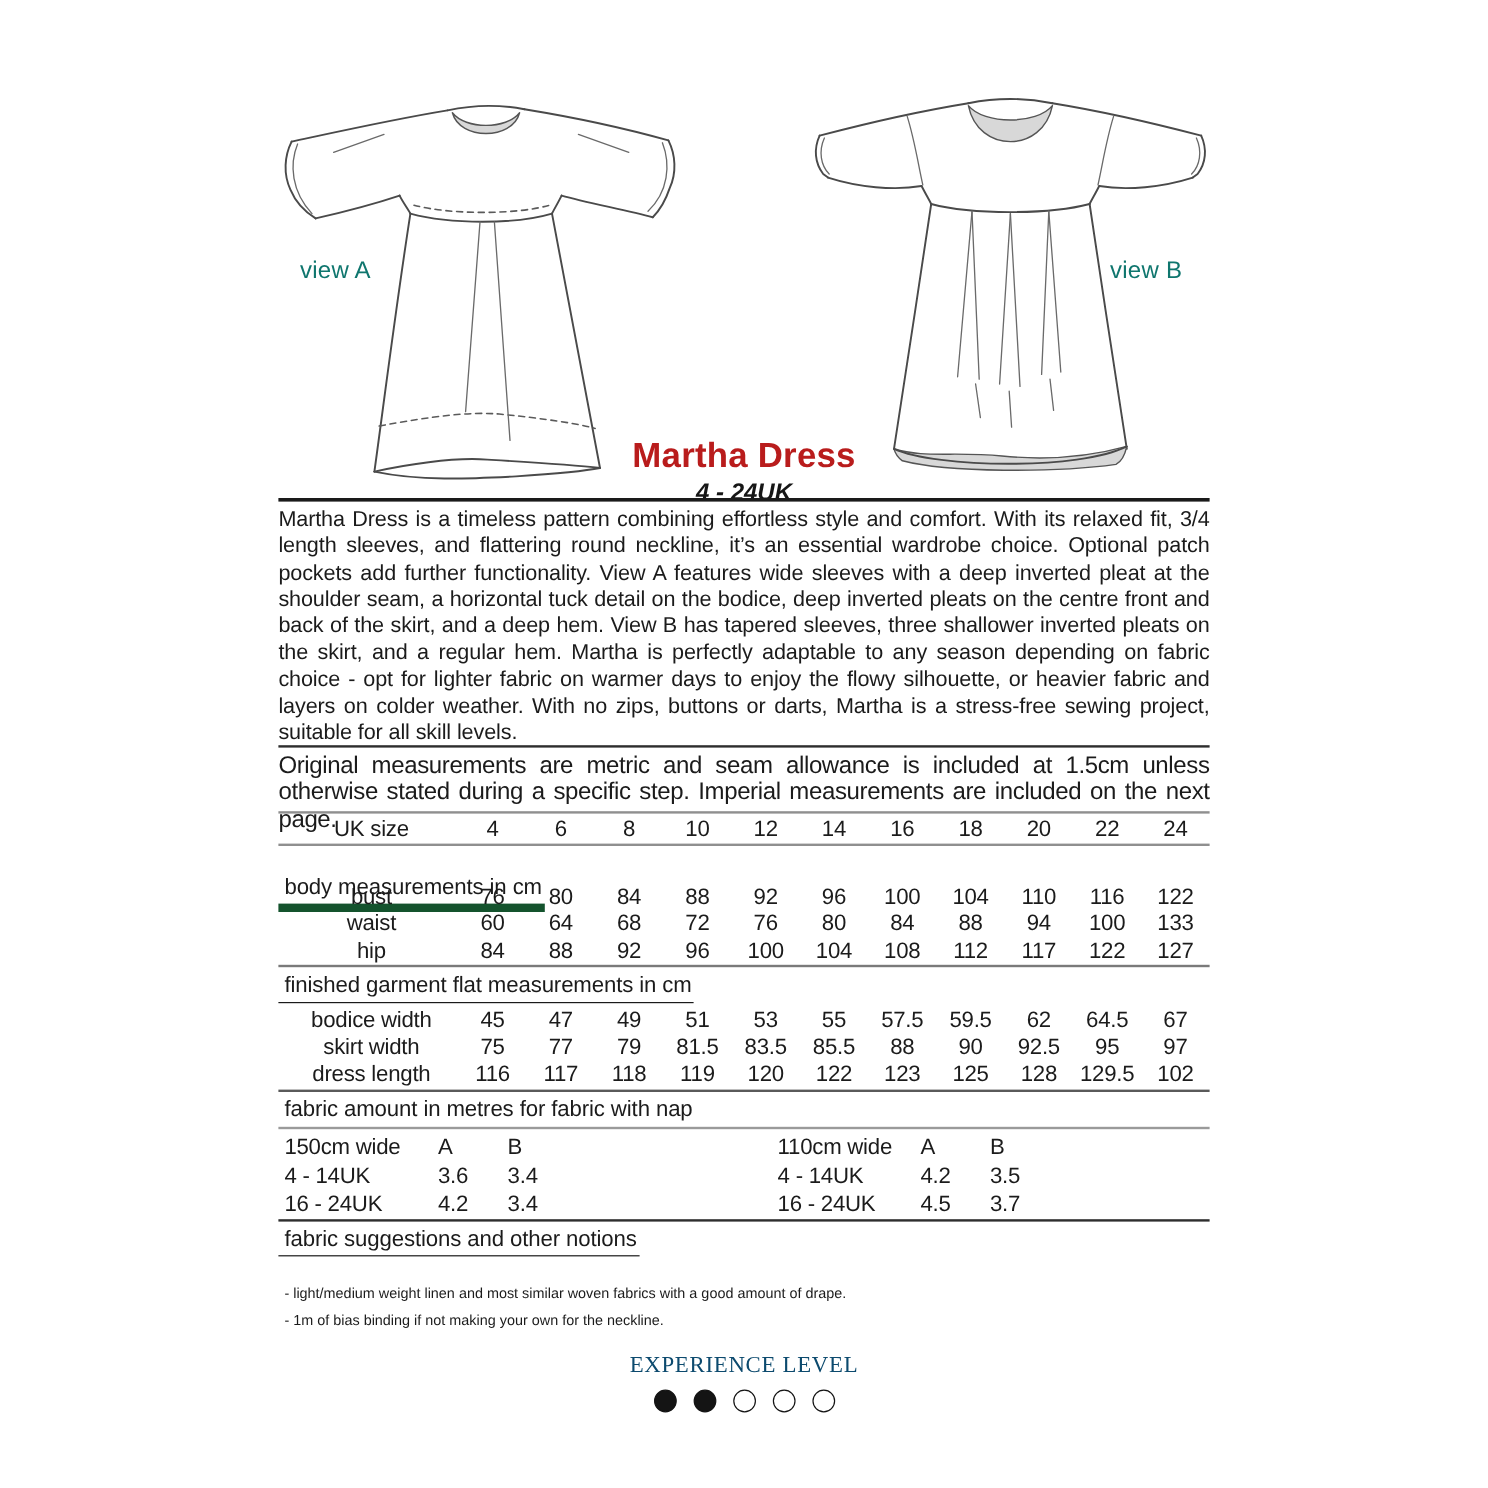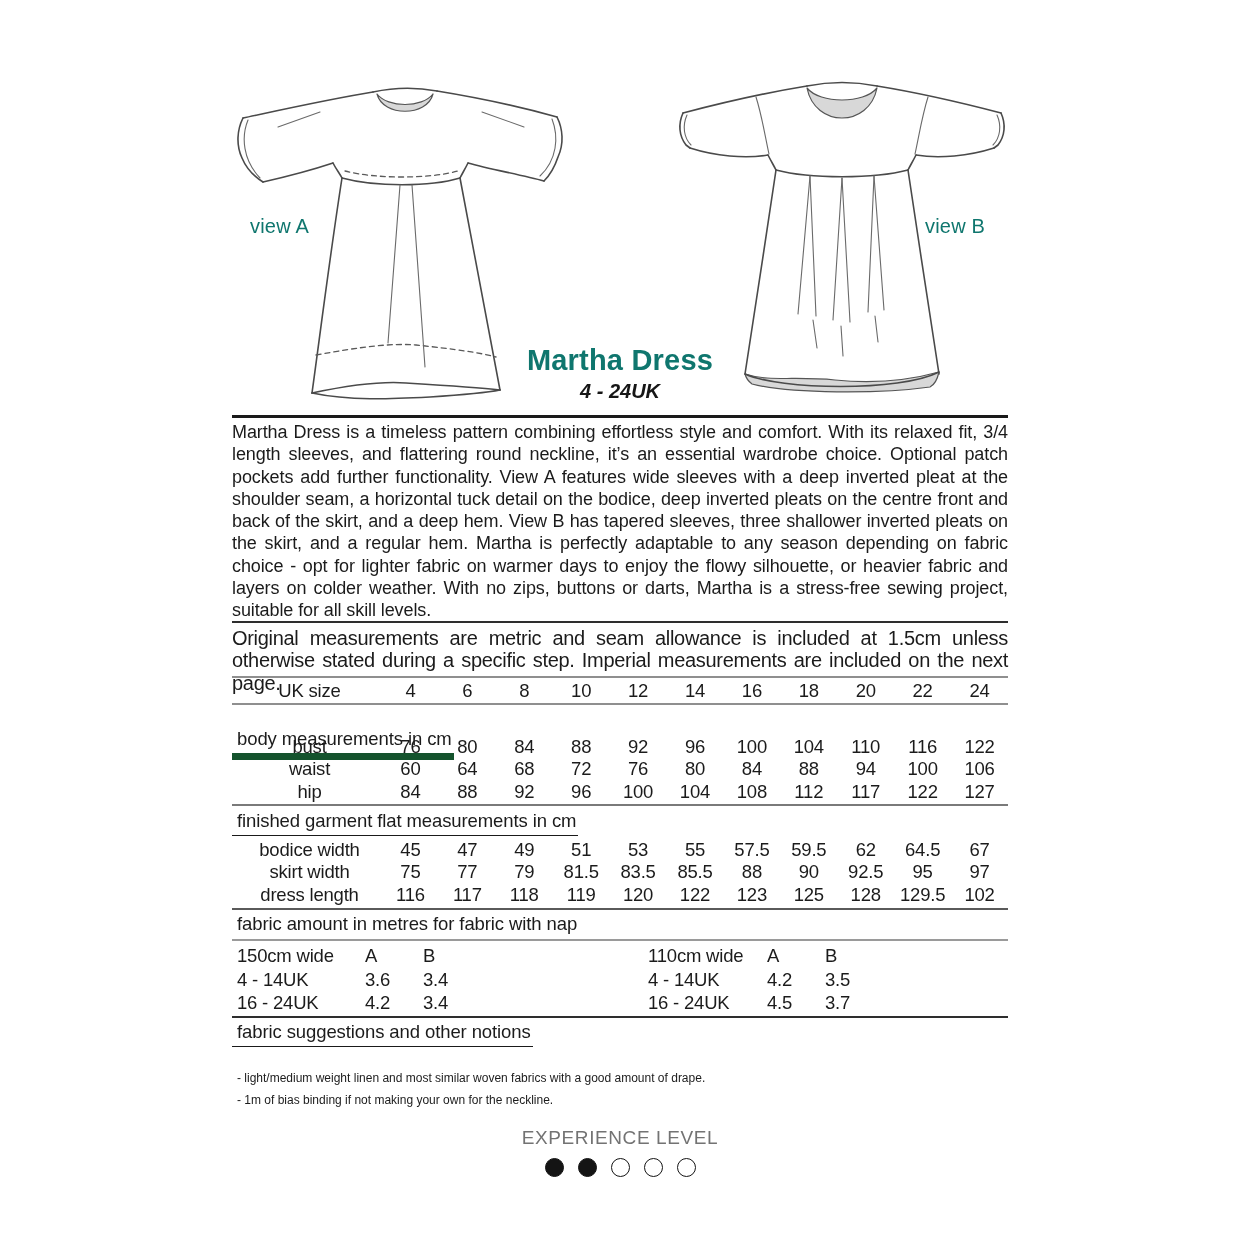--- a/index.html
+++ b/index.html
@@ -9,21 +9,21 @@
 
   
   .art { position:absolute; }
   .art path { fill:none; stroke:#4a4a4a; stroke-width:1.6; stroke-linecap:round; stroke-linejoin:round; }
   .art path.dashed { stroke-dasharray:5 4; stroke-width:1.3; stroke:#5a5a5a; }
   .art path.fine { stroke-width:1.1; stroke:#6a6a6a; }
   .art path.shade { fill:#d8d8d8; stroke:#555; stroke-width:1.2; }
 
   .view-label { position:absolute; font-size:20px; letter-spacing:0.2px; color:#0f766e; }
   .title-wrap { position:absolute; left:232px; top:344px; width:776px; text-align:center; }
-  .title { font-size:29px; font-weight:bold; letter-spacing:0.2px; color:#0f766e; }
+  .title { font-size:29px; font-weight:bold; letter-spacing:0.2px; color:#b91c1c;margin-top:20px; }
   .subtitle { font-size:20px; font-weight:bold; margin-top:3px; color:#161616;font-style:italic; }
 
   
   .rule { position:absolute; left:232px; width:776px; }
 
   .desc { position:absolute; left:232px; top:421px; width:776px;
           font-size:18px; line-height:22.3px; text-align:justify; letter-spacing:-0.1px; }
   .note { position:absolute; left:232px; top:627px; width:776px;
           font-size:20px; line-height:22.3px; text-align:justify; letter-spacing:-0.3px; }
 
@@ -42,21 +42,21 @@
   .mrow { line-height:22.4px; }
 
   .ftable { position:absolute; display:grid; font-size:18.5px; line-height:23.5px; letter-spacing:-0.2px; }
   .ftable.left  { left:237px; top:944px; grid-template-columns:128px 58px 58px; }
   .ftable.right { left:648px; top:944px; grid-template-columns:119px 58px 58px; }
   .ftable span { text-align:left; }
 
   .notions { position:absolute; left:237px; top:1048px; width:776px; font-size:12px; line-height:22.4px;margin-top:19px; }
 
   .exp { position:absolute; left:232px; top:1127px; width:776px; text-align:center; }
-  .exp-label { font-size:19px; letter-spacing:0.6px; color:#737373; }
+  .exp-label { font-size:19px; letter-spacing:0.6px; color:#0c4a6e;font-family:Liberation Serif, serif; }
   .dots { display:flex; justify-content:center; gap:14px; margin-top:9px; }
   .dot { width:19px; height:19px; border-radius:50%; border:1.8px solid #141414; background:#fff; }
   .dot.filled { background:#141414; }
 </style>
 </head>
 <body>
 
 <div class="page">
 
   <svg class="art" style="left:230px;top:75px" width="440" height="345" viewBox="0 0 440 345">
@@ -175,21 +175,21 @@
       <span class="c">60</span>
       <span class="c">64</span>
       <span class="c">68</span>
       <span class="c">72</span>
       <span class="c">76</span>
       <span class="c">80</span>
       <span class="c">84</span>
       <span class="c">88</span>
       <span class="c">94</span>
       <span class="c">100</span>
-      <span class="c">106</span>
+      <span class="c">133</span>
     </div>
     <div class="mrow">
       <span class="lblcell">hip</span>
       <span class="c">84</span>
       <span class="c">88</span>
       <span class="c">92</span>
       <span class="c">96</span>
       <span class="c">100</span>
       <span class="c">104</span>
       <span class="c">108</span>

